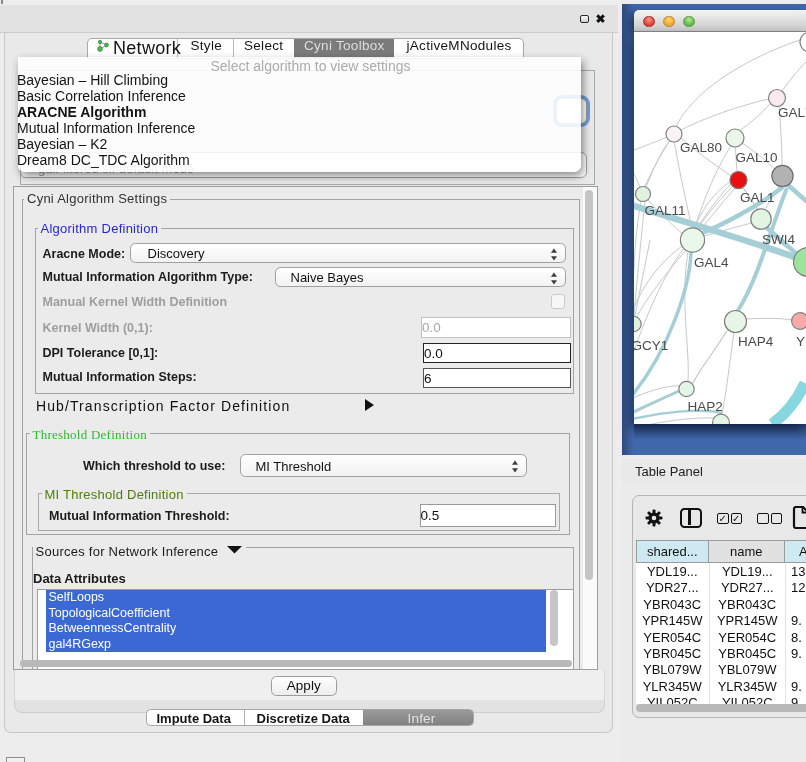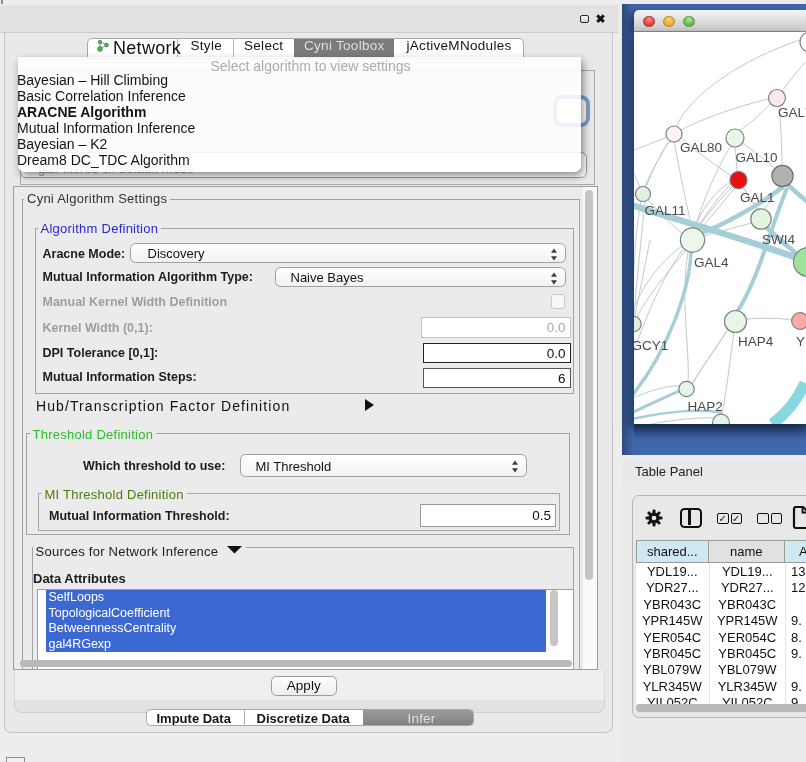--- a/index.html
+++ b/index.html
@@ -1,21 +1,21 @@
 <!DOCTYPE html>
 <html><head>
 <meta charset="utf-8">
 <style>
   * { margin:0; padding:0; box-sizing:border-box; }
   html,body { width:806px; height:762px; }
   body { font-family:"Liberation Sans", sans-serif; background:#ededed; position:relative; overflow:hidden; }
   .abs { position:absolute; }
   .lbl { font-size:12.5px; font-weight:bold; color:#1c1c1c; }
   .lbl.dis { color:#9e9e9e; }
-  .field { position:absolute; background:#fff; border:1px solid #a8a8a8; font-size:13.5px; color:#111; text-align:right; padding-right:4px; }
+  .field { position:absolute; background:#fff; border:1px solid #a8a8a8; font-size:13.5px; color:#111; padding-right:4px; }
   .combo { position:absolute; background:linear-gradient(#ffffff,#f2f2f2); border:1px solid #a0a0a0; border-radius:5.5px; font-size:13px; color:#111; }
   .gbox { position:absolute; border:1px solid #a3a3a3; }
   .gtitle { position:absolute; font-size:13px; letter-spacing:0.25px; background:#ebebeb; padding:0 3px; white-space:nowrap; }
 </style>
 </head>
 <body>
 
 <div class="abs" style="left:1px;top:0;width:2px;height:4px;background:#8a8a8a;"></div>
 
 <div class="abs" style="left:0;top:5px;width:618px;height:28px;background:#e2e2e2;border-bottom:1px solid #cccccc;"></div>
@@ -100,21 +100,21 @@
 
   <div class="abs lbl" style="left:29px;top:183.2px;">Mutual Information Steps:</div>
   <div class="field" style="left:409.5px;top:181px;width:147.5px;height:20px;border-color:#555;padding-top:2px;">6</div>
 
   <div class="abs" style="left:22.5px;top:210.5px;font-size:14px;letter-spacing:1.1px;color:#111;">Hub/Transcription Factor Definition</div>
   <svg class="abs" style="left:349.5px;top:211px;" width="12" height="14" viewBox="0 0 12 14">
       <path d="M2 1 L11 7 L2 13 Z" fill="#111"></path>
     </svg>
 
   <div class="gbox" style="left:12px;top:246px;width:544.5px;height:101.5px;"></div>
-  <div class="gtitle" style="left:16px;top:239.8px;color:#28be28;">Threshold Definition</div>
+  <div class="gtitle" style="left:16px;top:239.8px;color:#28be28;font-family:Liberation Serif, serif;">Threshold Definition</div>
 
   <div class="abs lbl" style="left:69.5px;top:271.5px;">Which threshold to use:</div>
   <div class="combo" style="left:226px;top:267px;width:287.5px;height:22.5px;">
     <div class="abs" style="left:15px;top:3.5px;">MI Threshold</div>
     <svg class="abs" style="right:7px;top:5px;" width="8" height="13" viewBox="0 0 8 13">
       <path d="M4 0.5 L7 4.8 L1 4.8 Z" fill="#3c3c3c"></path>
         <path d="M4 12.5 L7 8.2 L1 8.2 Z" fill="#3c3c3c"></path>
     </svg>
   </div>
 

